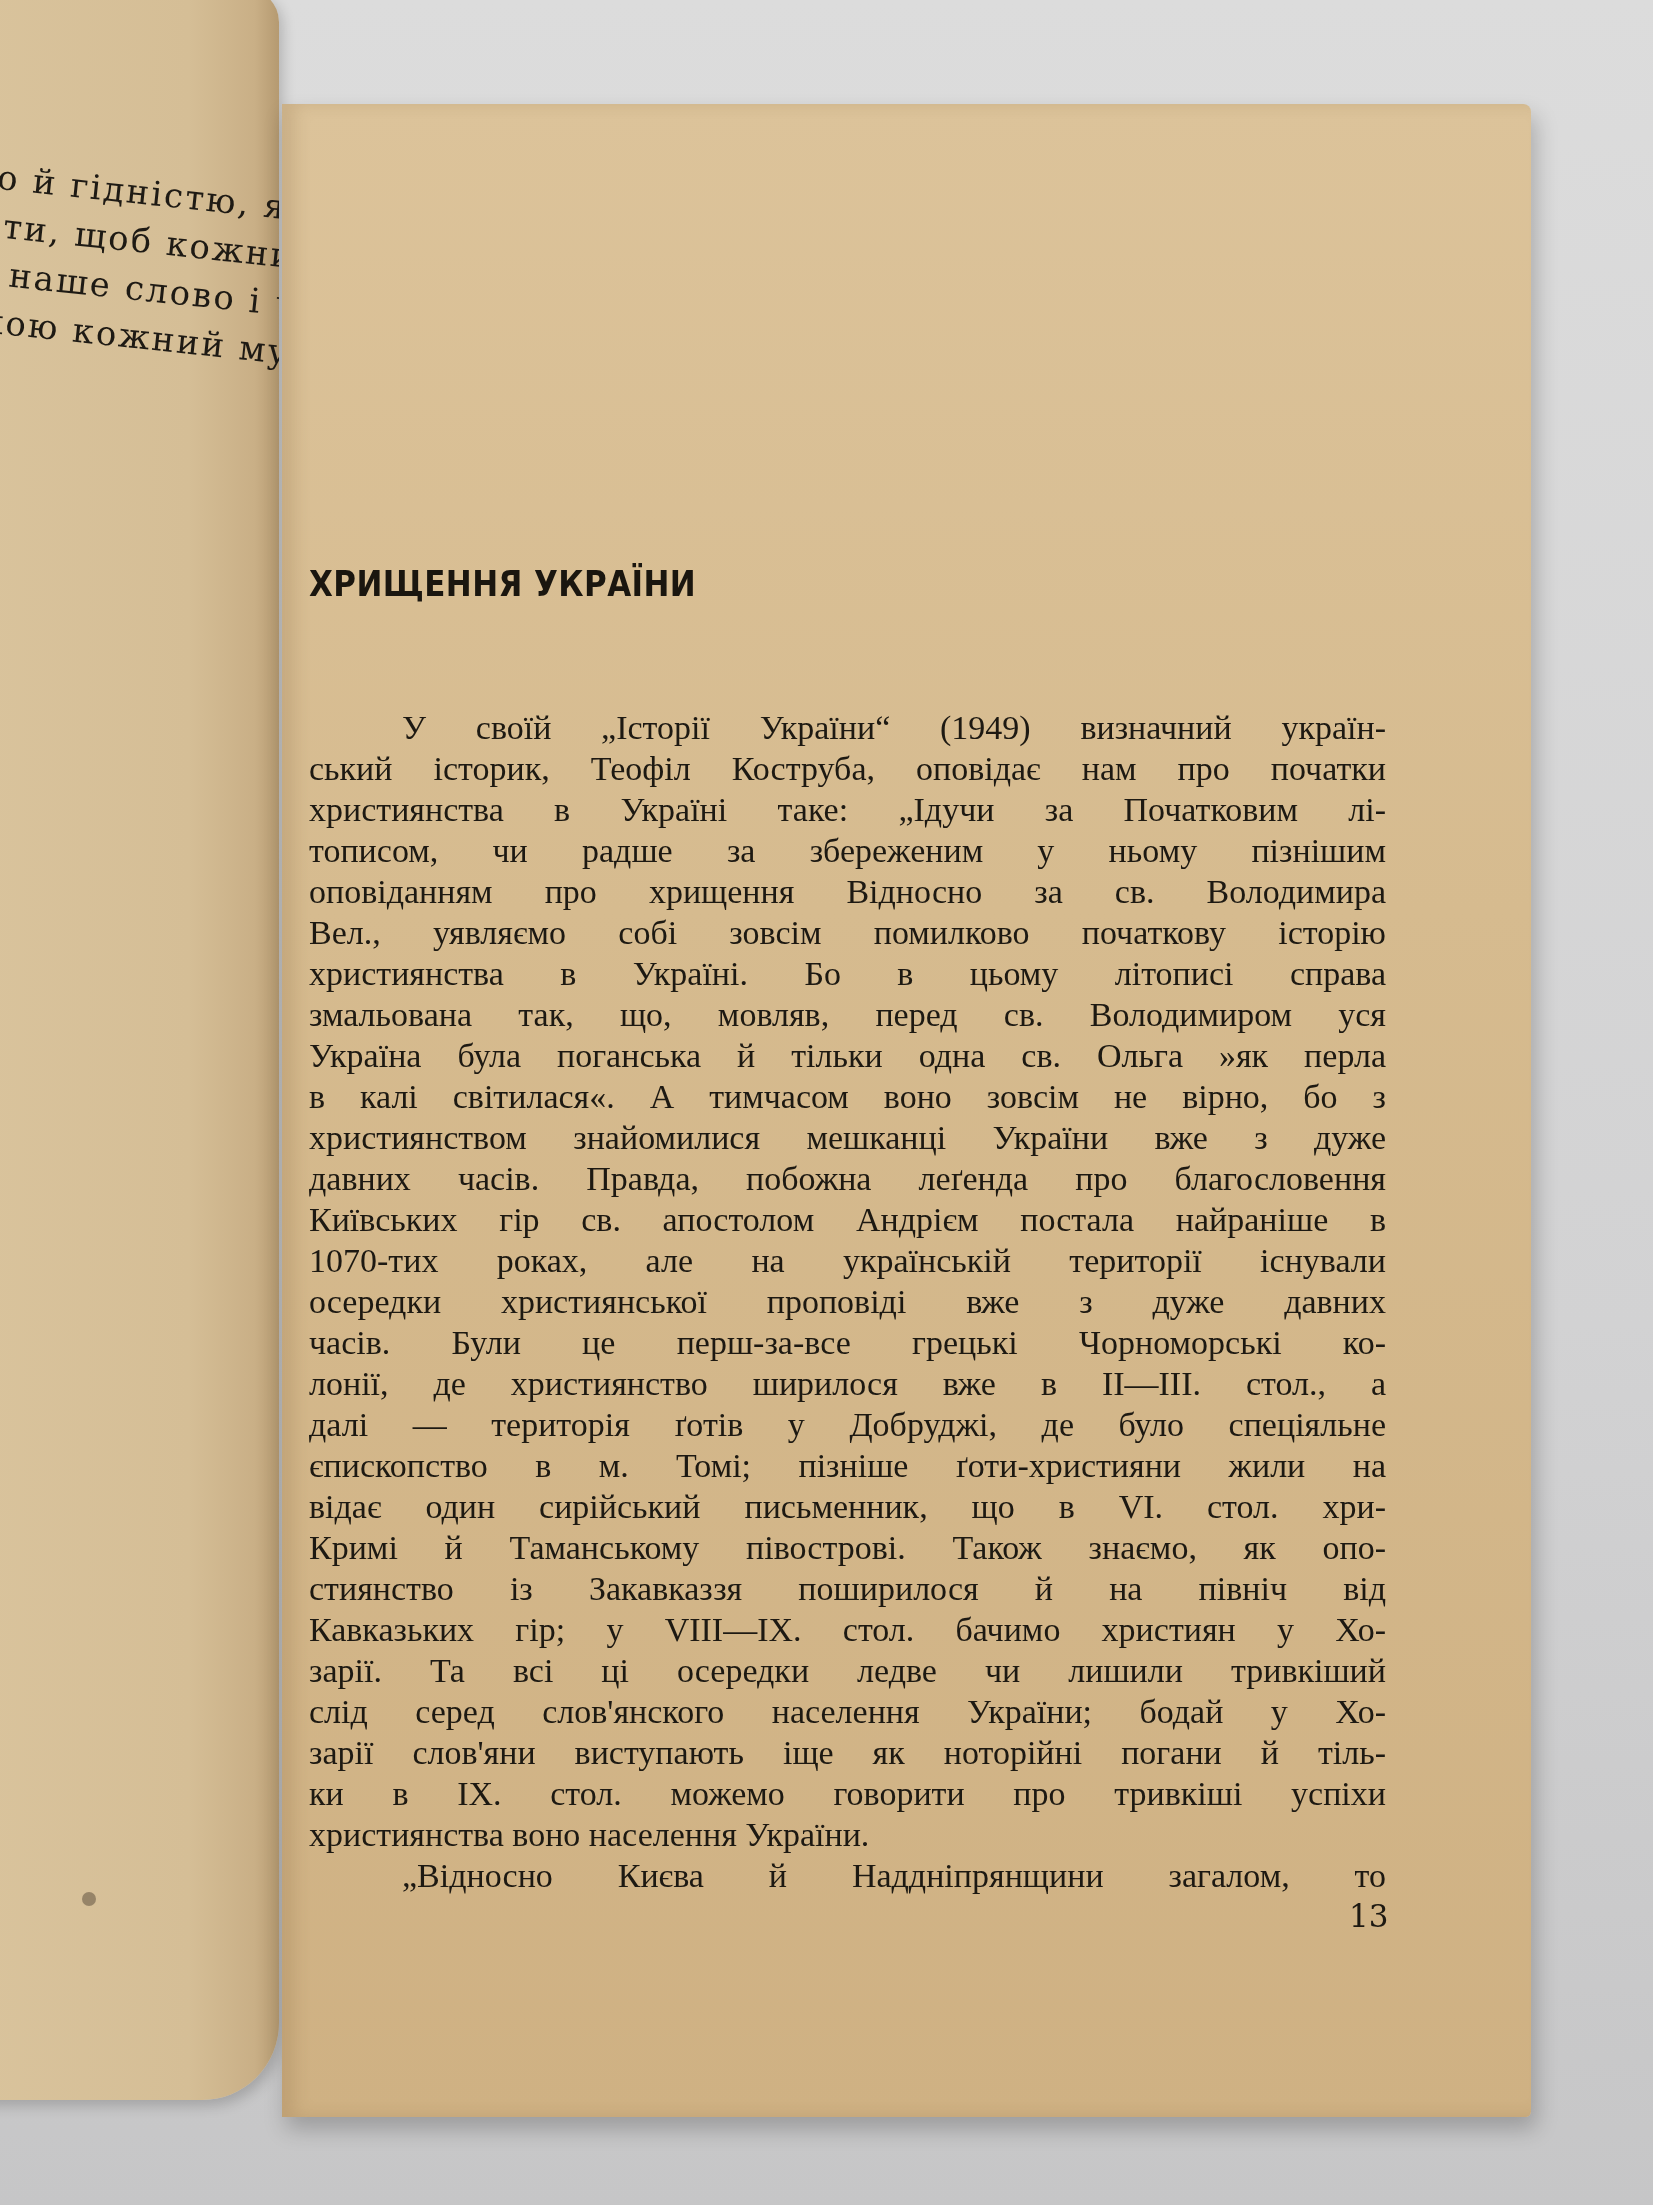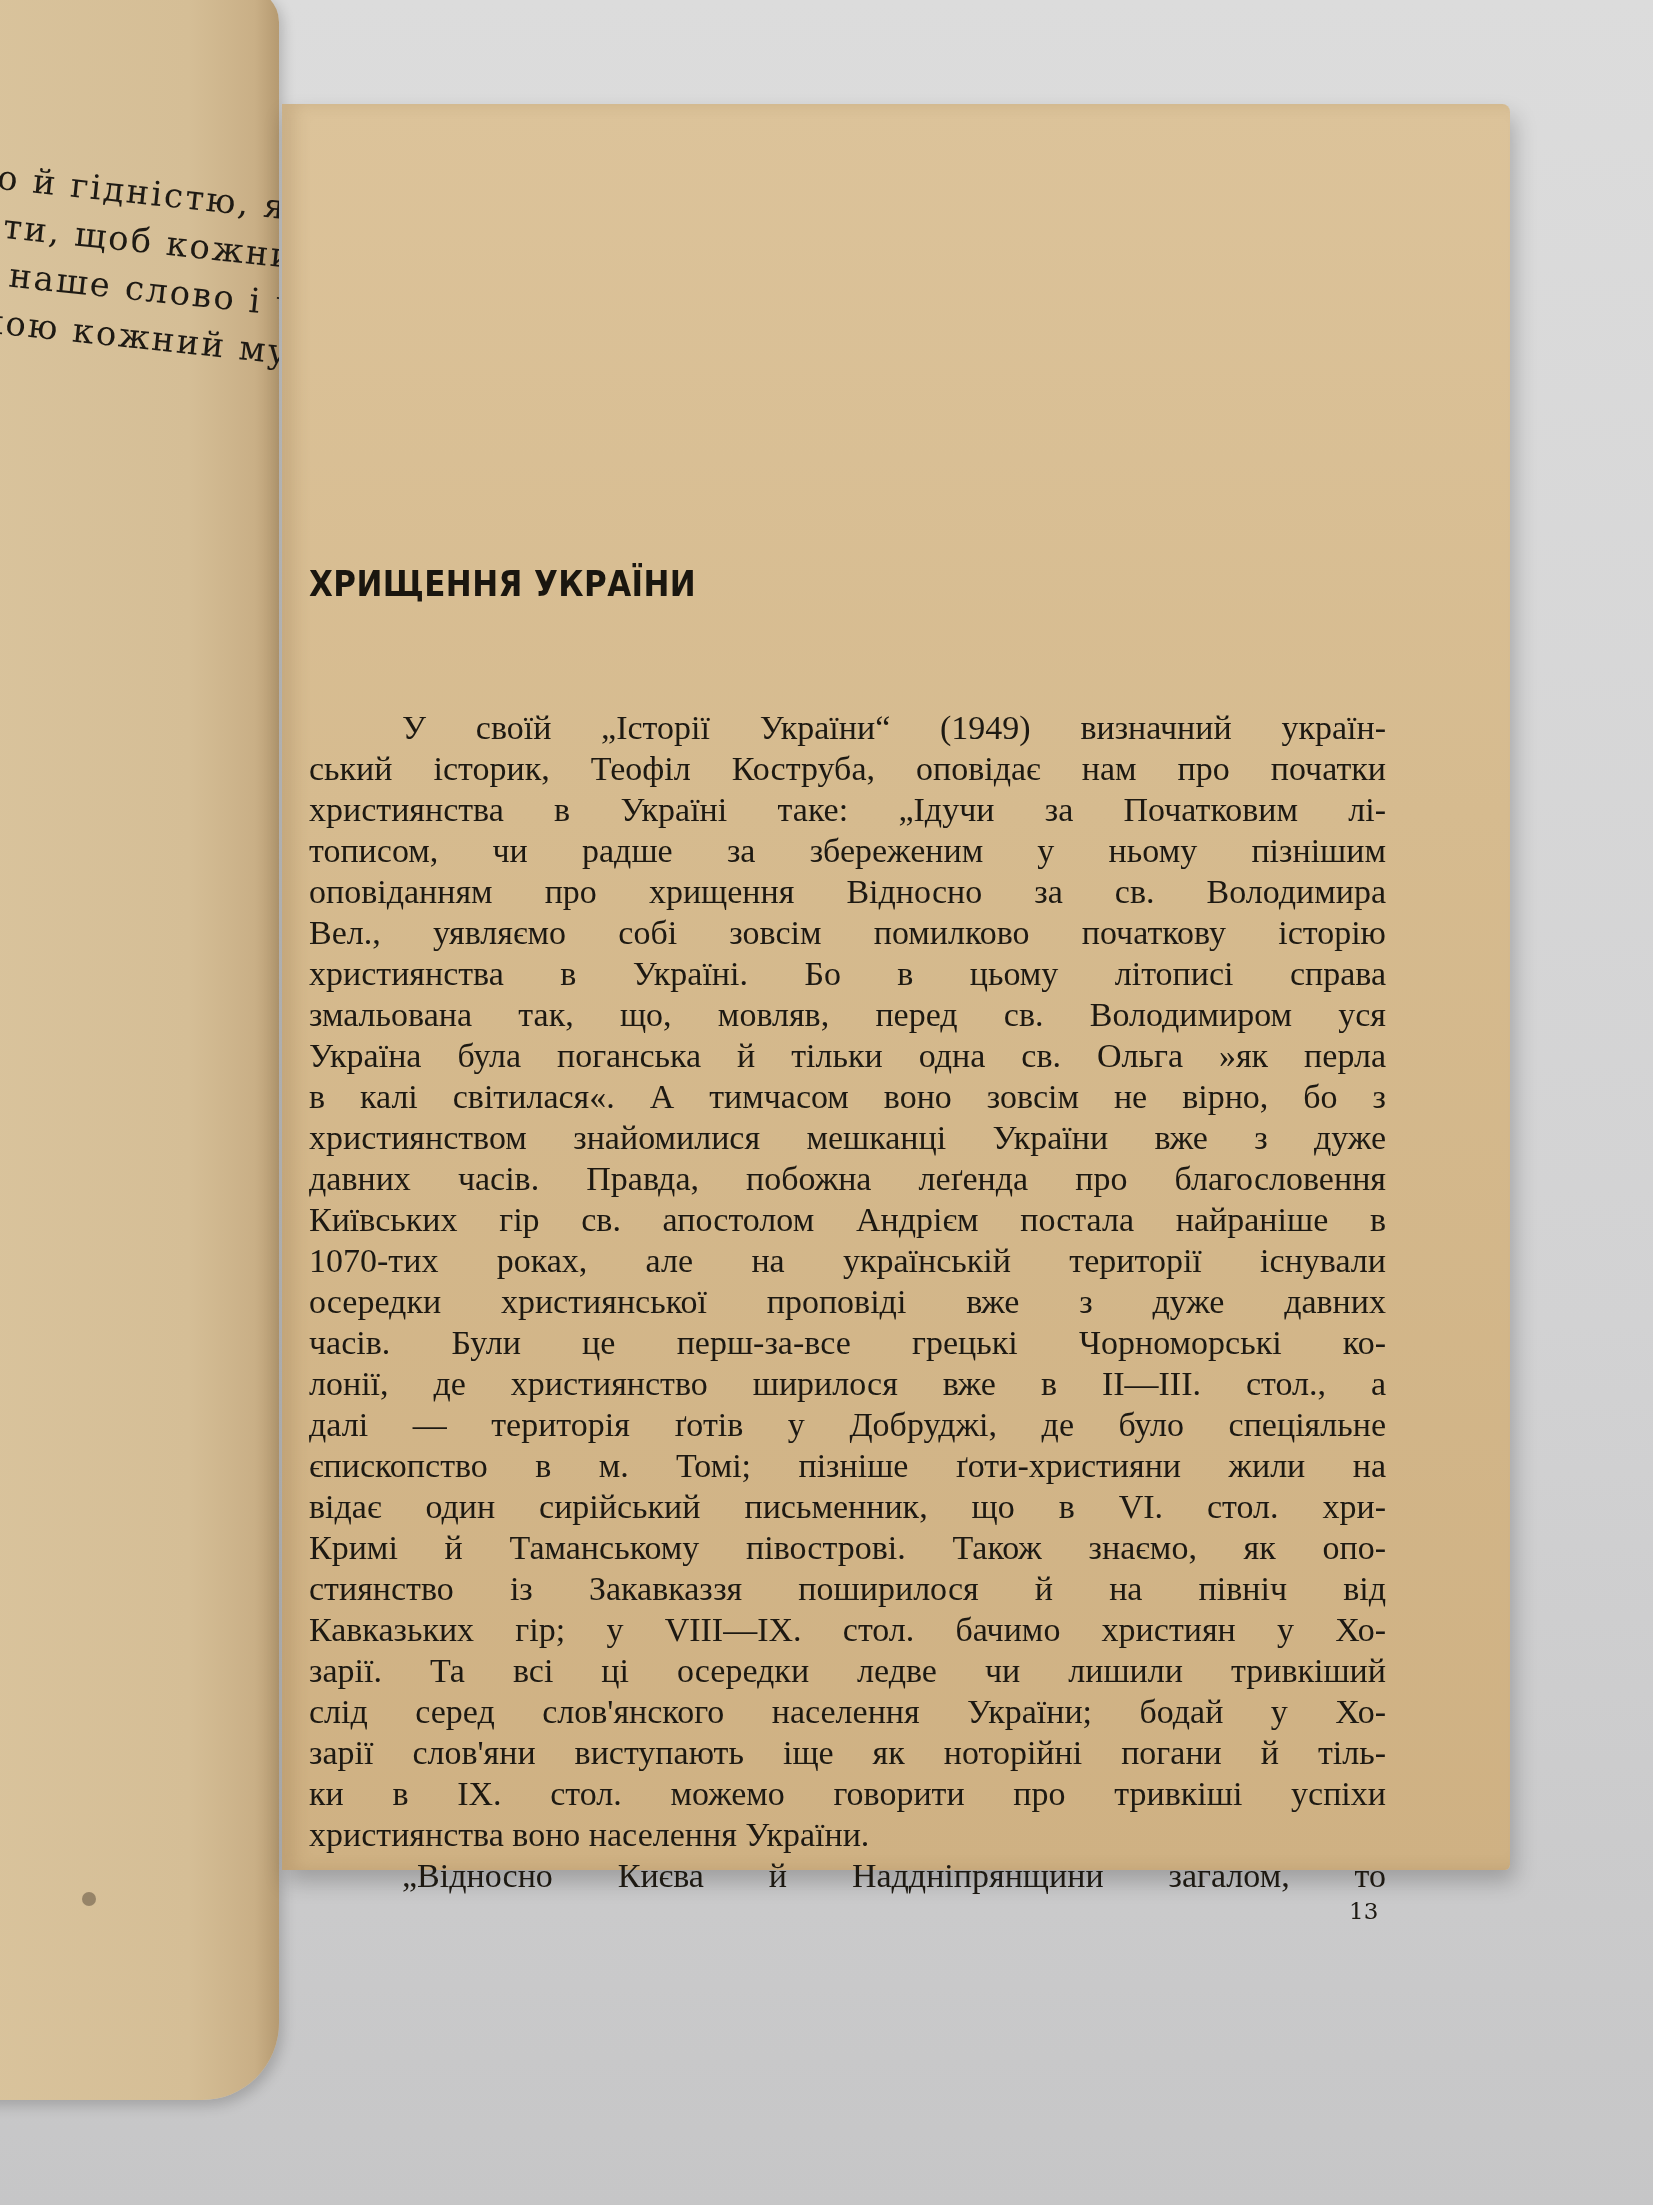--- a/index.html
+++ b/index.html
@@ -21,45 +21,46 @@
     color: #1e1a14; font-size: 34px; line-height: 48px; white-space: nowrap;
   }
   .left-lines div { letter-spacing: 2.2px; }
   .left-lines div:nth-child(1) { margin-left: 0; }
   .left-lines div:nth-child(2) { margin-left: 11px; }
   .left-lines div:nth-child(3) { margin-left: 22px; }
   .left-lines div:nth-child(4) { margin-left: 0; }
   .dot { position: absolute; left: 104px; top: 1903px; width: 14.2px; height: 14.2px; border-radius: 50%; background: #6b5c48; opacity: .6; }
 
   .right-page {
-    position: absolute; left: 282px; top: 104px; width: 1228px; height: 1766px;
+    position: absolute; left: 282px; top: 104px; width: 1228px; height: 2013px;
     background: linear-gradient(180deg, #dcc39a 0%, #d6bb8f 40%, #cfb183 100%);
     border-radius: 0 7.7px 5.5px 0;
     box-shadow: 4.4px 12px 22px rgba(0,0,0,0.22), inset 13px 0 16.4px rgba(120,90,50,0.18);
+    padding-left: 21px;
   }
   .page-title {
     position: absolute; left: 27px; top: 459px;
     font-family: "DejaVu Sans", "Liberation Sans", sans-serif;
     font-weight: bold; font-size: 36px; letter-spacing: 0.5px; color: #1a160f;
     transform: scaleX(0.86); transform-origin: 0 0;
   }
   .body-text {
     position: absolute; left: 27px; top: 558px; width: 1077px;
     font-family: "Liberation Serif", "DejaVu Serif", serif;
     font-size: 34px; line-height: 41px; color: #1d1912; margin-top: 45px;
   }
   .line {
     display: block; white-space: nowrap; text-align: justify; text-align-last: justify;
     transform: scaleX(1); height: 41px;
   }
   .line.indent { padding-left: 93px; }
   .line.last { text-align-last: left; }
   .page-number {
     position: absolute; left: 1067px; top: 1794px;
-    font-family: "DejaVu Serif", serif; font-size: 23px; color: #1d1912;
+    font-family: "DejaVu Serif", serif; font-size: 31px; color: #1d1912;
   }
 </style>
 </head>
 <body>
 
 <div class="left-page">
   <div class="left-lines">
     <div>о й гідністю, якої</div>
     <div>ти, щоб кожний із</div>
     <div>наше слово і чин</div>

